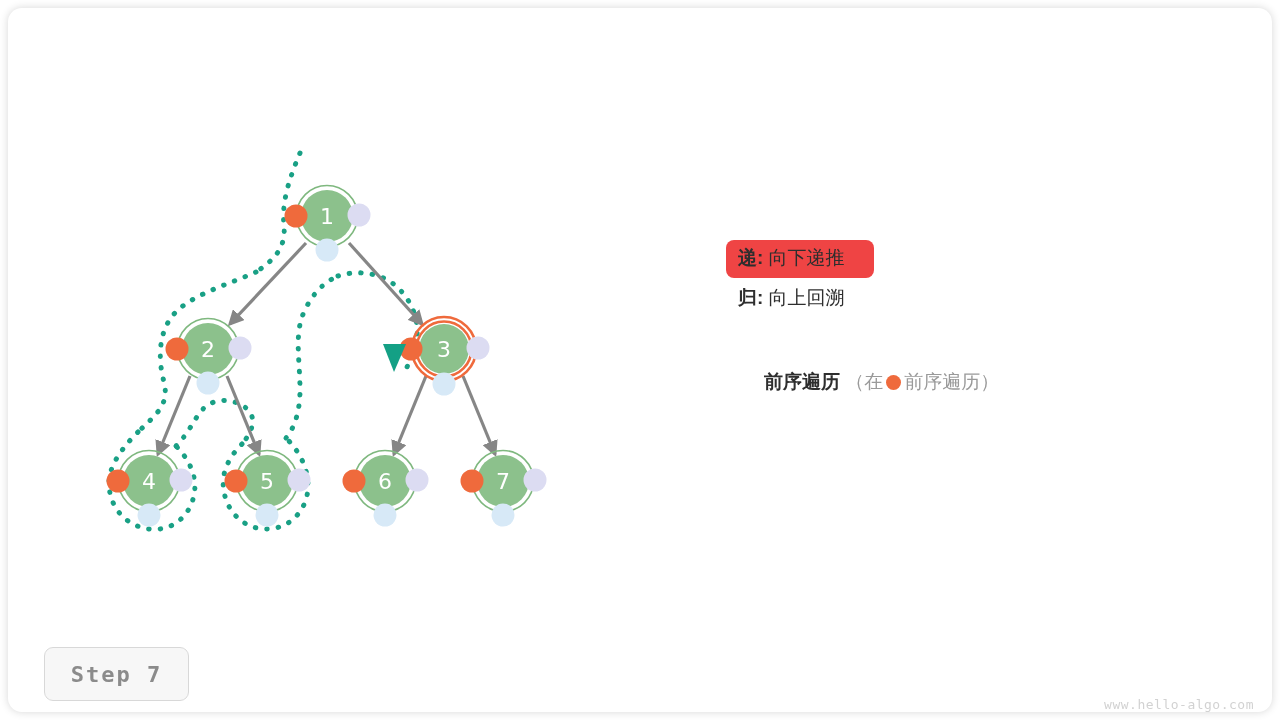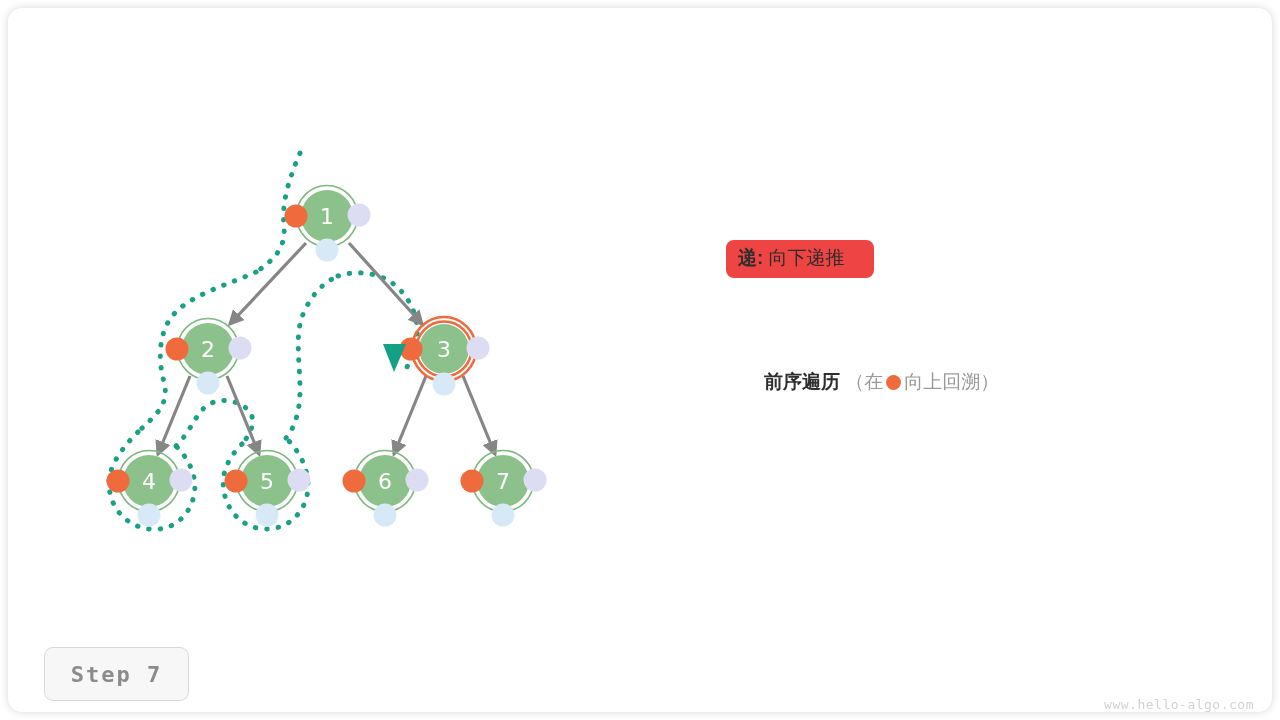--- a/index.html
+++ b/index.html
@@ -254,26 +254,29 @@
         <circle cx="495" cy="507" r="11.5" fill="#d7e9f7"></circle>
         <circle cx="464" cy="473" r="11.5" fill="#ef6a3c"></circle>
         <text class="node-label" x="495" y="481" text-anchor="middle">7</text>
       </g>
     </svg>
 
     <div id="legend">
       <div class="legend-line hl">
         <span class="lbl">递:</span><span> 向下递推</span>
       </div>
+      <div class="legend-line plain">
+        <span class="lbl">归:</span><span> 向上回溯</span>
+      </div>
     </div>
 
     <div id="order-block">
       <div id="order-title">
         <span class="strong">前序遍历</span>
-        <span class="muted">（在</span><span class="inline-dot"></span><span class="muted">向上回溯）</span>
+        <span class="muted">（在</span><span class="inline-dot"></span><span class="muted">前序遍历）</span>
       </div>
     </div>
 
     <div id="step-badge">
       <span id="step-text">Step 7</span>
     </div>
 
     <div id="watermark">www.hello-algo.com</div>
 
   </div>

